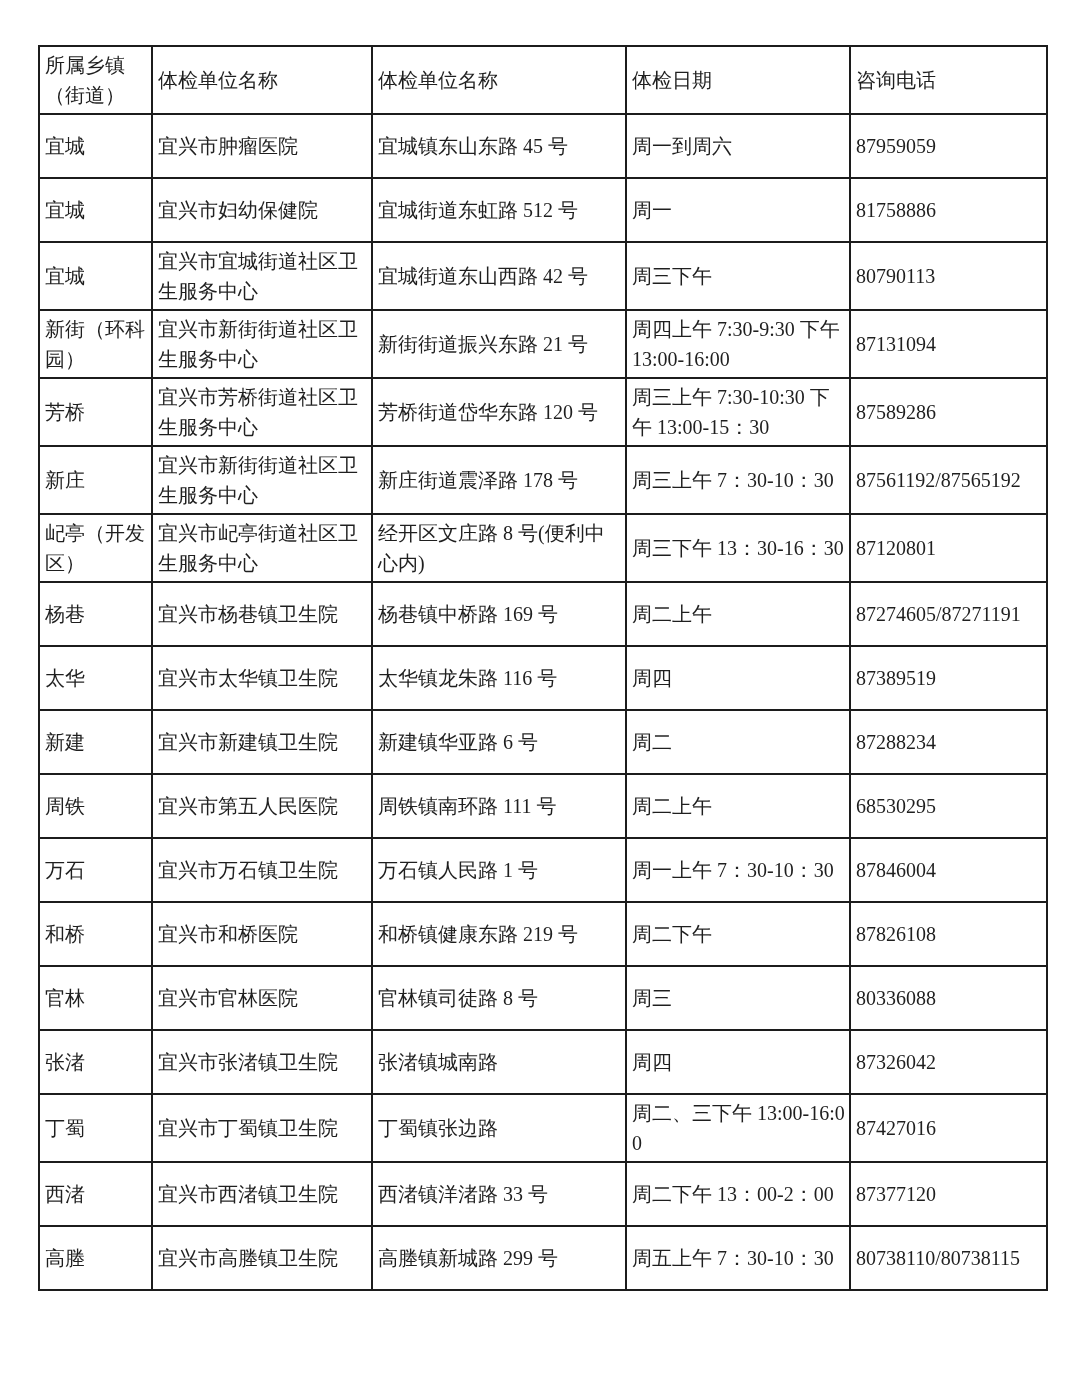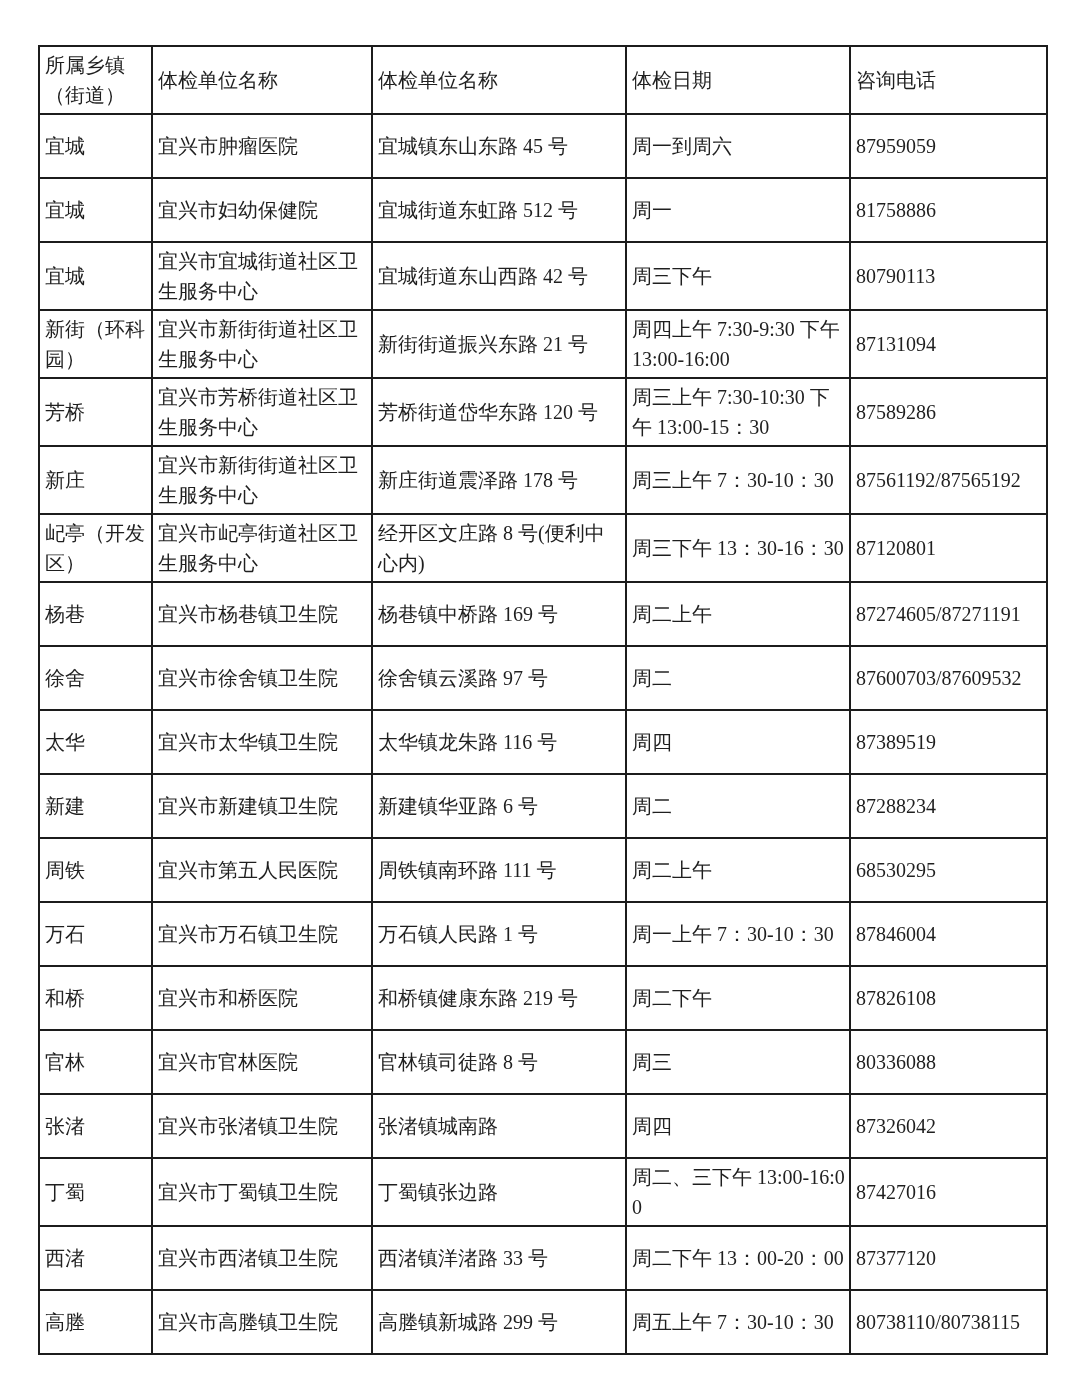--- a/index.html
+++ b/index.html
@@ -118,27 +118,20 @@
           <td class="c5">87120801</td>
         </tr>
         <tr>
           <td class="c1">杨巷</td>
           <td class="c2">宜兴市杨巷镇卫生院</td>
           <td class="c3">杨巷镇中桥路 169 号</td>
           <td class="c4">周二上午</td>
           <td class="c5">87274605/87271191</td>
         </tr>
         <tr>
-          <td class="c1">徐舍</td>
-          <td class="c2">宜兴市徐舍镇卫生院</td>
-          <td class="c3">徐舍镇云溪路 97 号</td>
-          <td class="c4">周二</td>
-          <td class="c5">87600703/87609532</td>
-        </tr>
-        <tr>
           <td class="c1">太华</td>
           <td class="c2">宜兴市太华镇卫生院</td>
           <td class="c3">太华镇龙朱路 116 号</td>
           <td class="c4">周四</td>
           <td class="c5">87389519</td>
         </tr>
         <tr>
           <td class="c1">新建</td>
           <td class="c2">宜兴市新建镇卫生院</td>
           <td class="c3">新建镇华亚路 6 号</td>
@@ -184,21 +177,21 @@
           <td class="c1">丁蜀</td>
           <td class="c2">宜兴市丁蜀镇卫生院</td>
           <td class="c3">丁蜀镇张边路</td>
           <td class="c4">周二、三下午 13:00-16:00</td>
           <td class="c5">87427016</td>
         </tr>
         <tr>
           <td class="c1">西渚</td>
           <td class="c2">宜兴市西渚镇卫生院</td>
           <td class="c3">西渚镇洋渚路 33 号</td>
-          <td class="c4">周二下午 13：00-20：00</td>
+          <td class="c4">周二下午 13：00-2：00</td>
           <td class="c5">87377120</td>
         </tr>
         <tr>
           <td class="c1">高塍</td>
           <td class="c2">宜兴市高塍镇卫生院</td>
           <td class="c3">高塍镇新城路 299 号</td>
           <td class="c4">周五上午 7：30-10：30</td>
           <td class="c5">80738110/80738115</td>
         </tr>
       </tbody>

